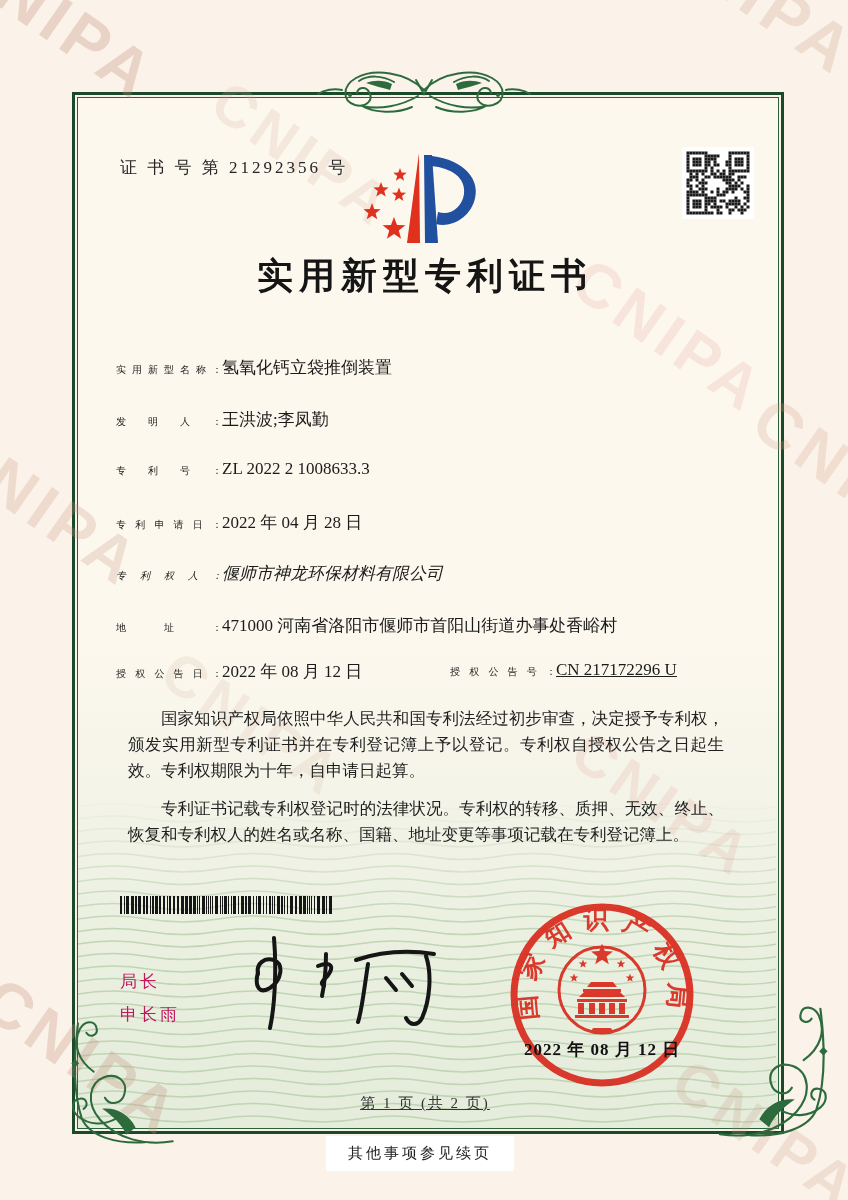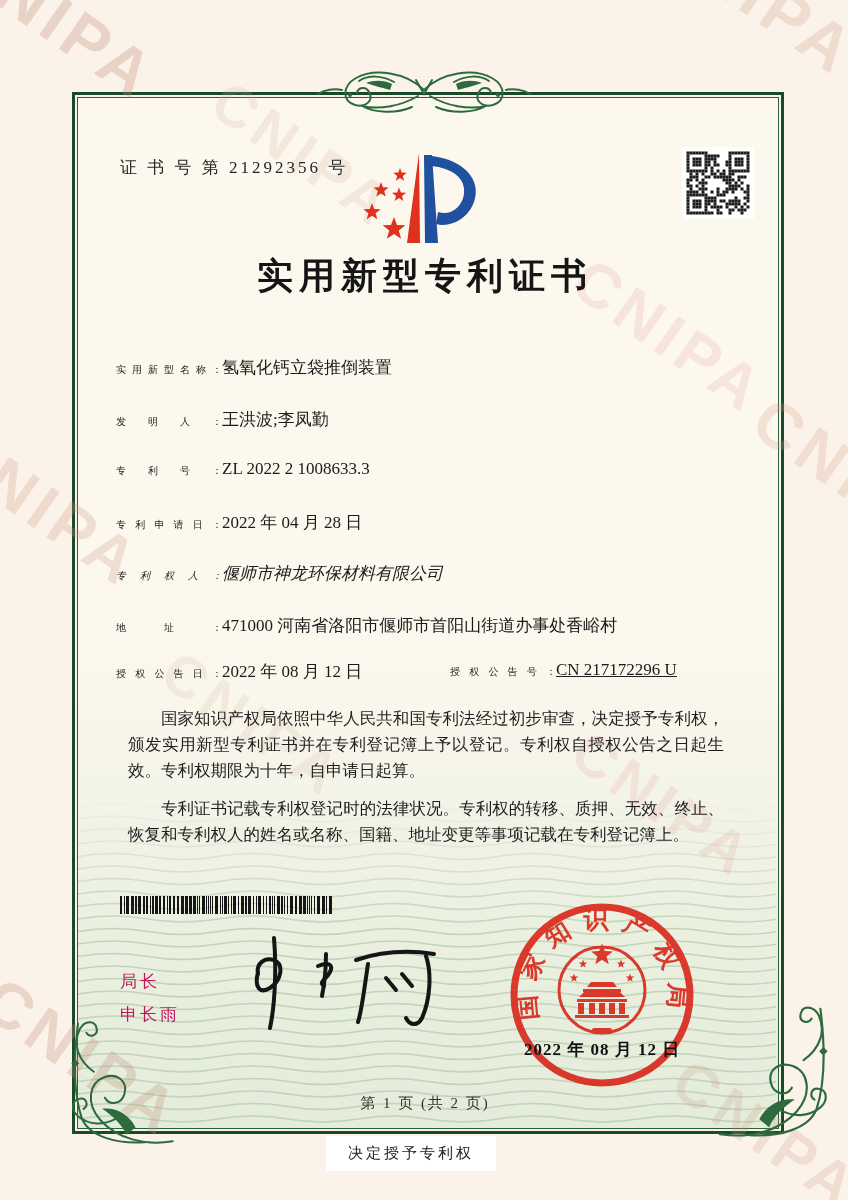--- a/index.html
+++ b/index.html
@@ -23,21 +23,21 @@
           color:#1e1e1e;vertical-align:baseline;}
   .fvalue{font-size:17px;color:#1b1b1b;}
   .paras{left:116px;top:694px;width:620px;font-size:16.5px;line-height:26px;text-align:justify;}
   .paras p{margin:12px;text-indent:2em;}
   .barcode{left:120px;top:896px;}
   .director{left:120px;font-size:17px;letter-spacing:3px;color:#be185d;}
   .sig{left:240px;top:930px;z-index:3;}
   .seal{left:506px;top:899px;z-index:3;opacity:.93;}
   .seal-date{left:519px;top:1038px;width:166px;text-align:center;font-size:17px;font-weight:700;
              color:#111;z-index:4;letter-spacing:1px;}
-  .footer-page{left:72px;top:1094px;width:706px;text-align:center;font-size:15px;letter-spacing:2px;color:#333;}
+  .footer-page{left:72px;top:1094px;width:706px;text-align:center;font-size:15px;letter-spacing:2px;color:#333;text-decoration:underline;}
   .cont-note{left:326px;top:1136px;background:#ffffff;padding:8px 22px;font-size:15px;
              letter-spacing:3px;color:#222;z-index:2;}
   .ornament{z-index:2;}
 </style>
 </head>
 <body>
 
 <div class="page">
 
   <span class="wm" style="left:-60px;top:-20px;font-size:66px;color:rgba(193,140,120,.30);">CNIPA</span>
@@ -525,15 +525,15 @@
       <rect x="93" y="104" width="6" height="11"></rect>
       <rect x="103" y="104" width="6" height="11"></rect>
       <rect x="113" y="104" width="6" height="11"></rect>
       <rect x="69" y="116" width="54" height="3"></rect>
       <rect x="86" y="129" width="20" height="5" rx="2"></rect>
     </g>
   </svg>
   <div class="abs seal-date">2022 年 08 月 12 日</div>
 
   <div class="abs footer-page">第 1 页 (共 2 页)</div>
-  <div class="abs cont-note">决定授予专利权</div>
+  <div class="abs cont-note">其他事项参见续页</div>
 
 </div>
 
 </body></html>

